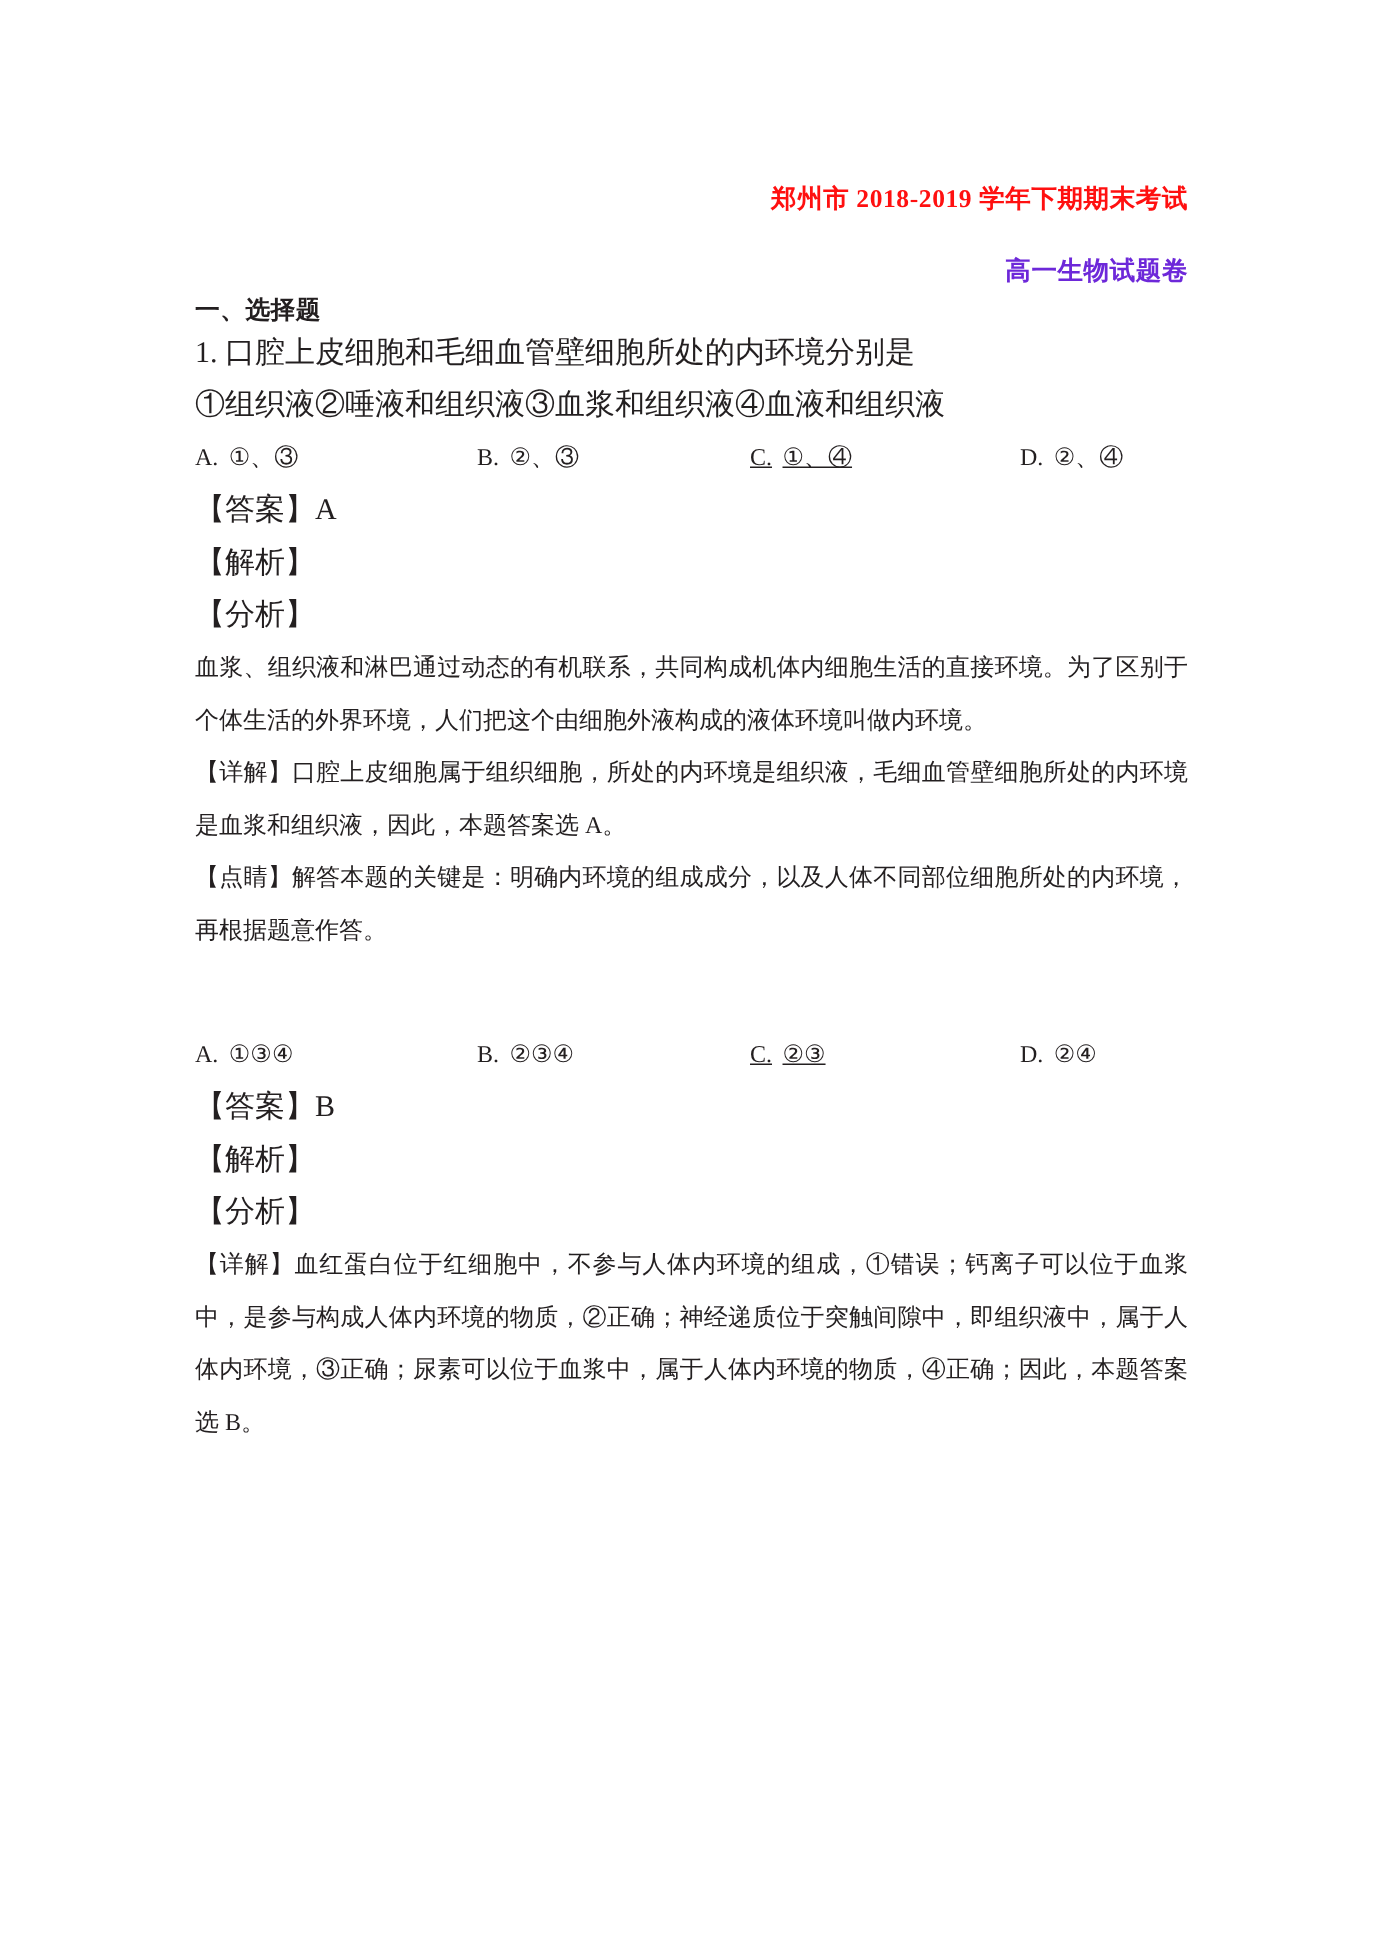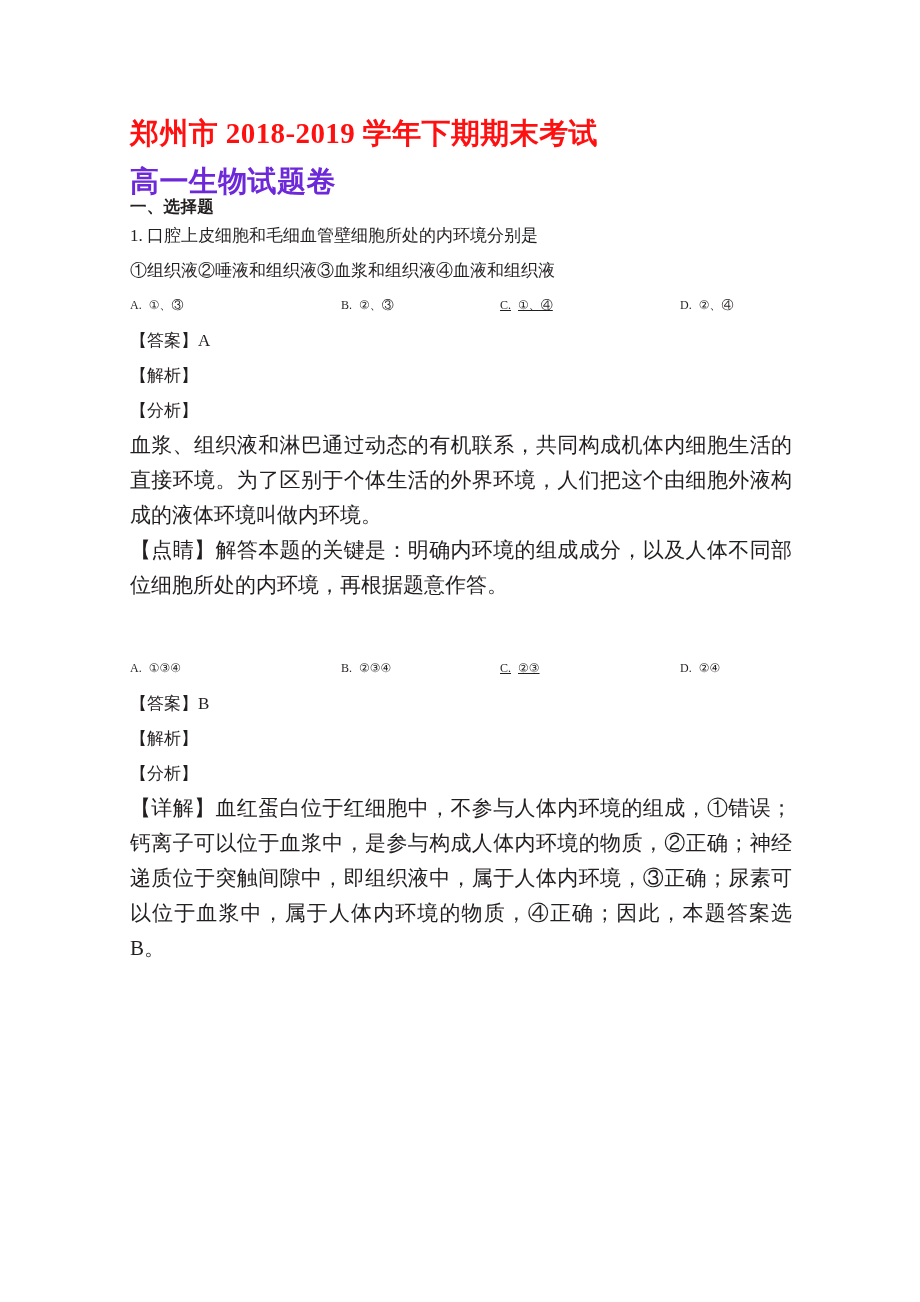--- a/index.html
+++ b/index.html
@@ -27,66 +27,66 @@
     position: absolute;
     left: 130px;
     top: 0;
     width: 662px;
   }
 
   
   .doc-title {
     color: #ff1010;
     font-weight: bold;
-    text-align: left;
-    font-size: 29px;
+    text-align: right;
+    font-size: 17px;
     line-height: 30px;
     letter-spacing: 0.4px;
     white-space: nowrap;
   }
   .title-1 { margin-top: 118px; }
   .title-2 { margin-top: 18px; }
 
   
   .section-heading {
     font-weight: bold;
     font-size: 16.5px;
     line-height: 22px;
     letter-spacing: 0.3px;
   }
 
   
   .line {
-    font-size: 17px;
+    font-size: 20px;
     line-height: 35px;
     white-space: nowrap;
   }
   .para {
-    font-size: 21px;
+    font-size: 16px;
     line-height: 35px;
     text-align: justify;
     text-justify: inter-ideograph;
     margin: 0;
   }
 
   
   .options {
     position: relative;
     height: 35px;
-    font-size: 12px;
+    font-size: 16px;
     line-height: 35px;
   }
   .opt {
     position: absolute;
     top: 0;
     white-space: nowrap;
   }
   .opt .lbl { margin-right: 7px; }
   .opt-a { left: 0px; }
-  .opt-b { left: 188px; margin-left: 23px; }
+  .opt-b { left: 188px; }
   .opt-c { left: 370px; text-decoration: underline; }
   .opt-d { left: 550px; text-align: right; }
 
   .spacer-block { height: 48px; }
 </style>
 </head>
 <body>
 
 <div class="page">
   <div class="content">
@@ -120,20 +120,21 @@
       <div class="line">
         <span>【答案】</span><span>A</span>
       </div>
 
       <div class="line">【解析】</div>
 
       <div class="line">【分析】</div>
 
       <p class="para">血浆、组织液和淋巴通过动态的有机联系，共同构成机体内细胞生活的直接环境。为了区别于个体生活的外界环境，人们把这个由细胞外液构成的液体环境叫做内环境。</p>
 
+      <p class="para">【详解】口腔上皮细胞属于组织细胞，所处的内环境是组织液，毛细血管壁细胞所处的内环境是血浆和组织液，因此，本题答案选 A。</p>
 
       <p class="para">【点睛】解答本题的关键是：明确内环境的组成成分，以及人体不同部位细胞所处的内环境，再根据题意作答。</p>
     </div>
 
     <div class="spacer-block"></div>
 
     <div>
 
 
 

